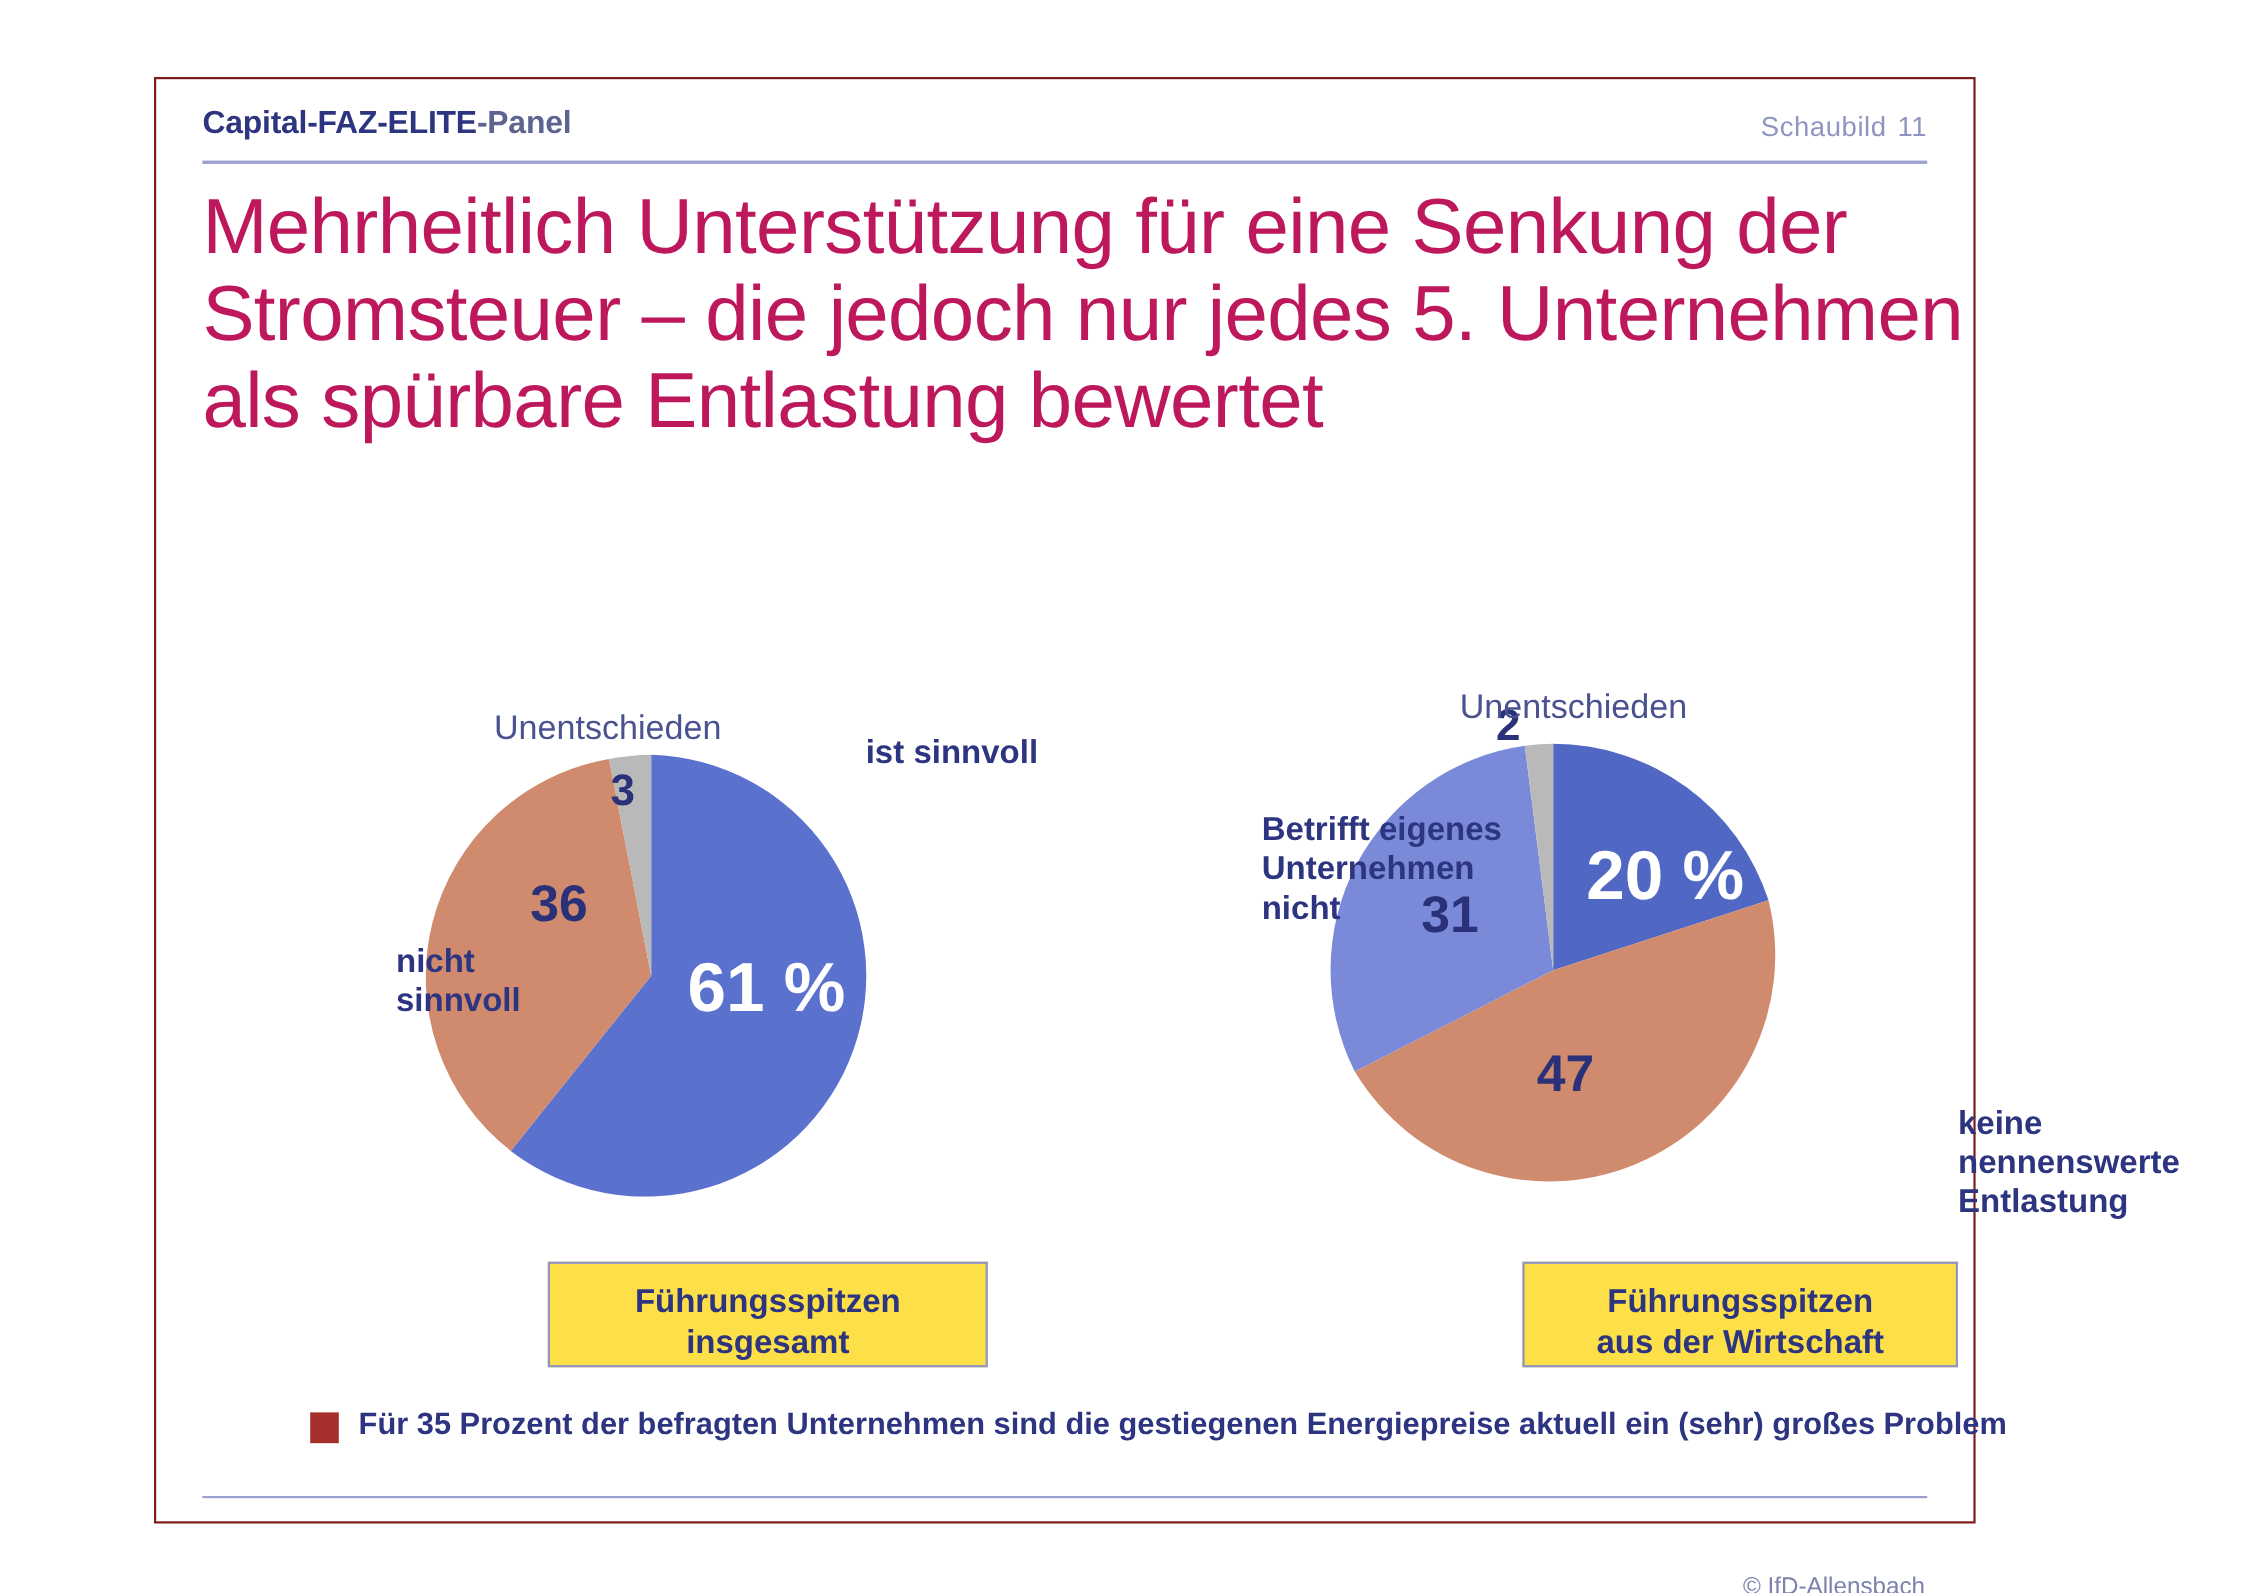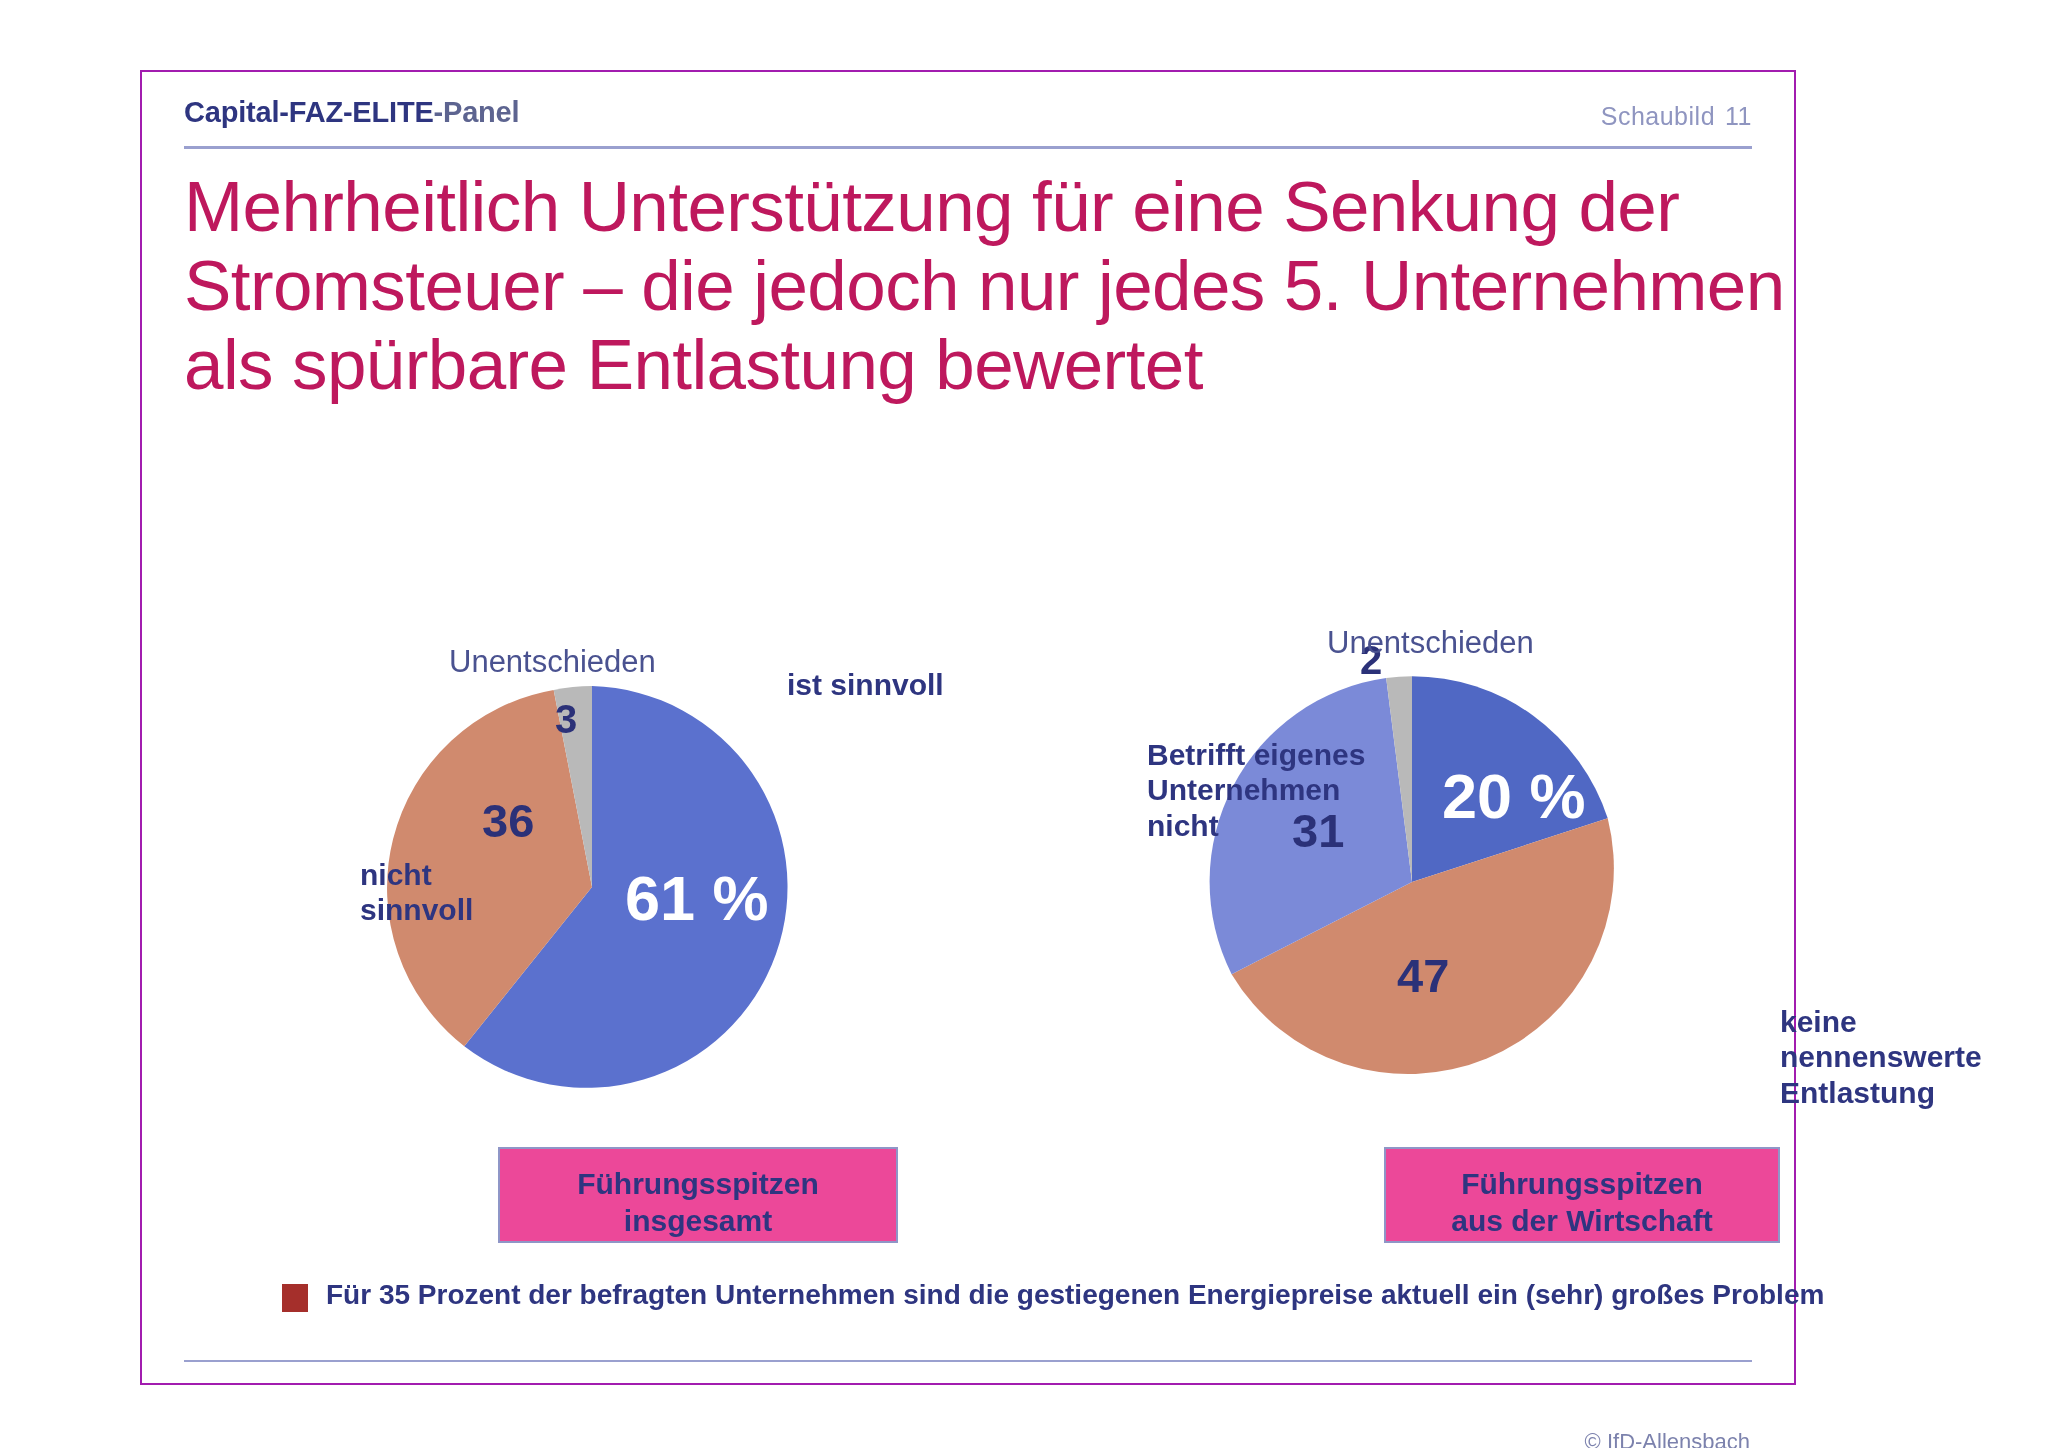--- a/index.html
+++ b/index.html
@@ -14,21 +14,21 @@
     overflow: hidden;
   }
 
   #slide {
     position: absolute;
     left: 140px;
     top: 70px;
     width: 1656px;
     height: 1315px;
     background: #ffffff;
-    border: 2px solid #a21caf;
+    border: 2px solid #7f1d1d;
     box-sizing: border-box;
   }
 
   
   .hdr {
     position: absolute;
     left: 42px;
     top: 20px;
     right: 42px;
     height: 62px;
@@ -120,21 +120,21 @@
     line-height: 1.18;
     white-space: pre-line;
   }
   .cat.bold    { font-weight: 700; font-size: 30px; }
   .cat.regular { font-weight: 400; font-size: 31px; color: #4a5290; }
 
   
   .cap-box {
     position: absolute;
     border: 2px solid #8f96c7;
-    background: #ec4899;
+    background: #fde047;
     text-align: center;
     font-weight: 700;
     font-size: 30px;
     line-height: 1.24;
     color: #2e3580;
     box-sizing: border-box;
     padding: 16px 10px;
     white-space: pre-line;
   }
   #cap-left  { left: 356px; top: 1075px; width: 400px; height: 96px; }

